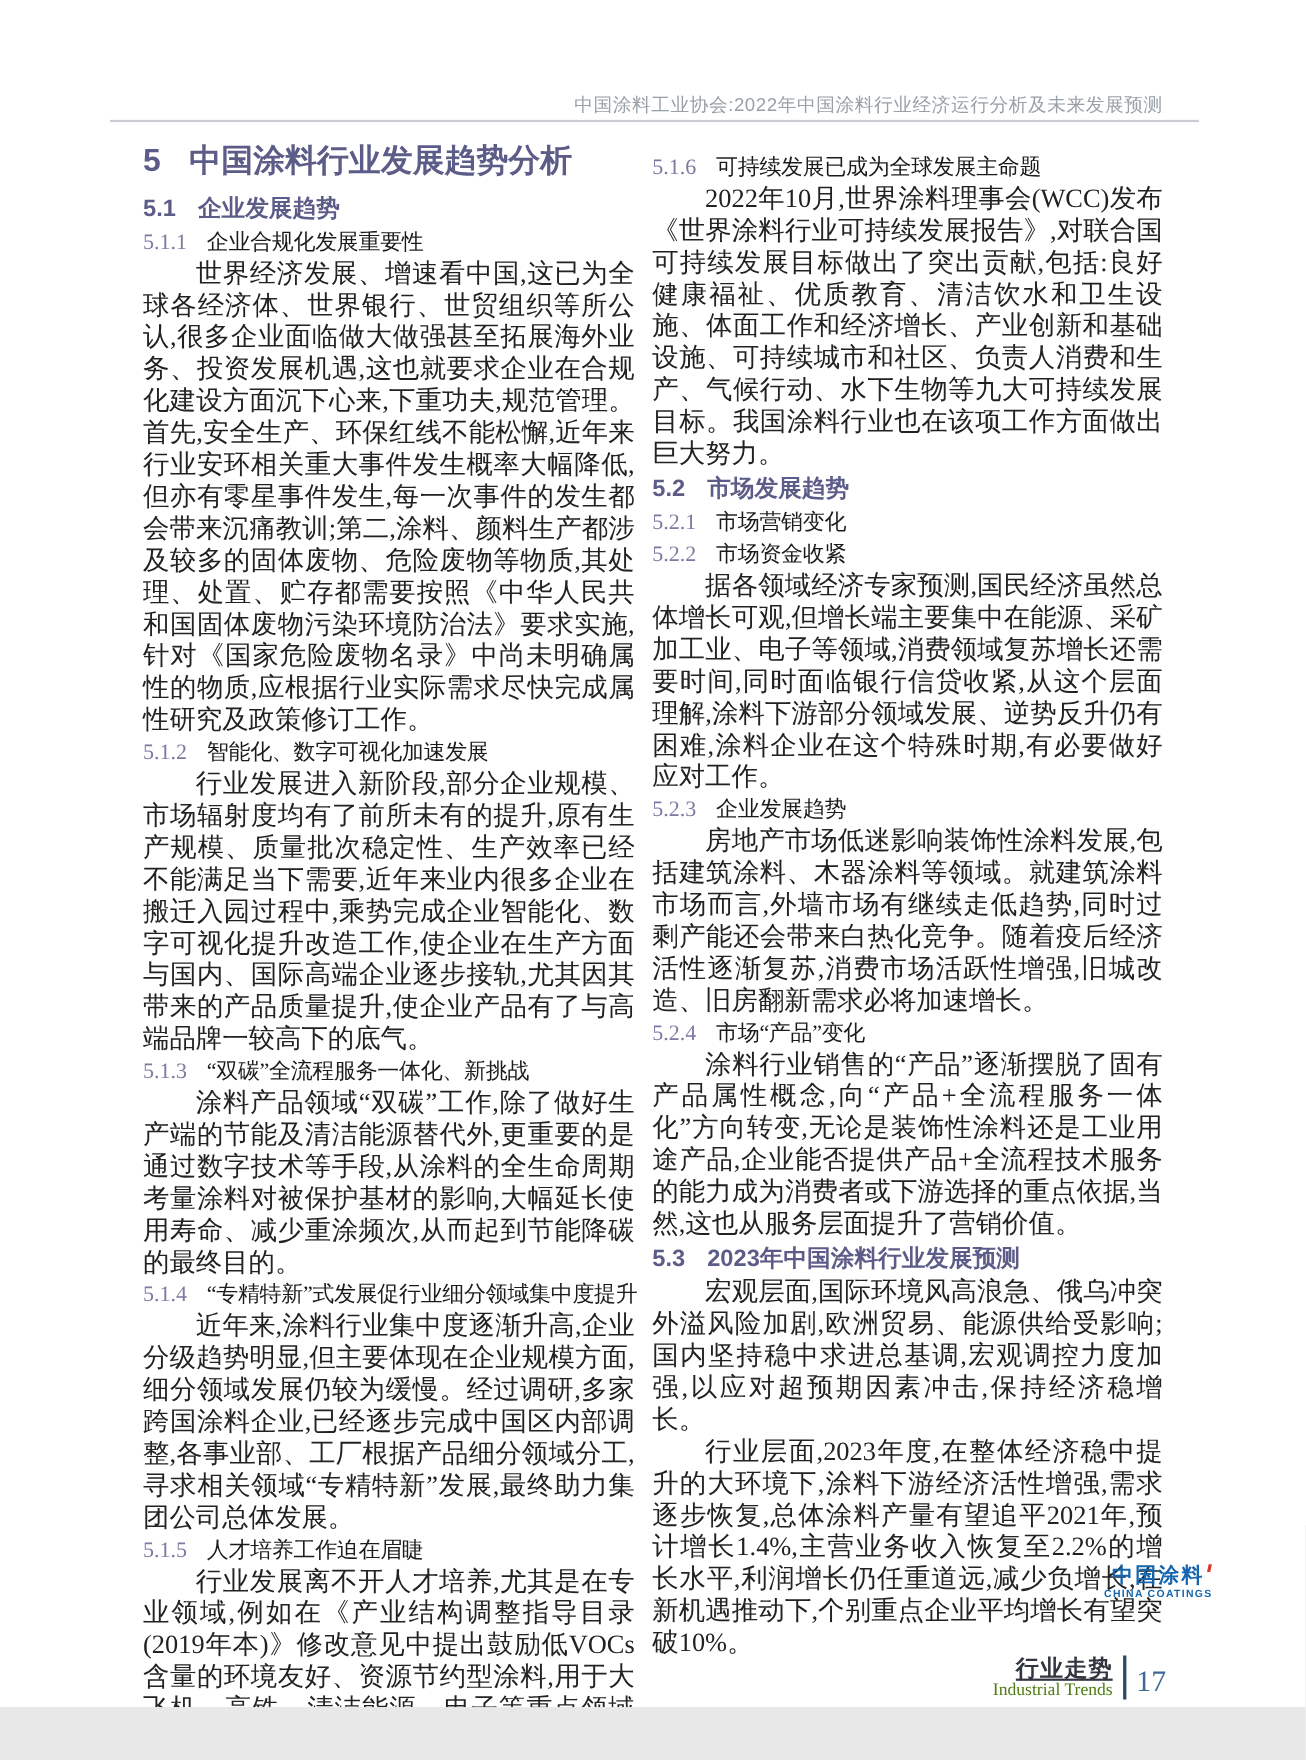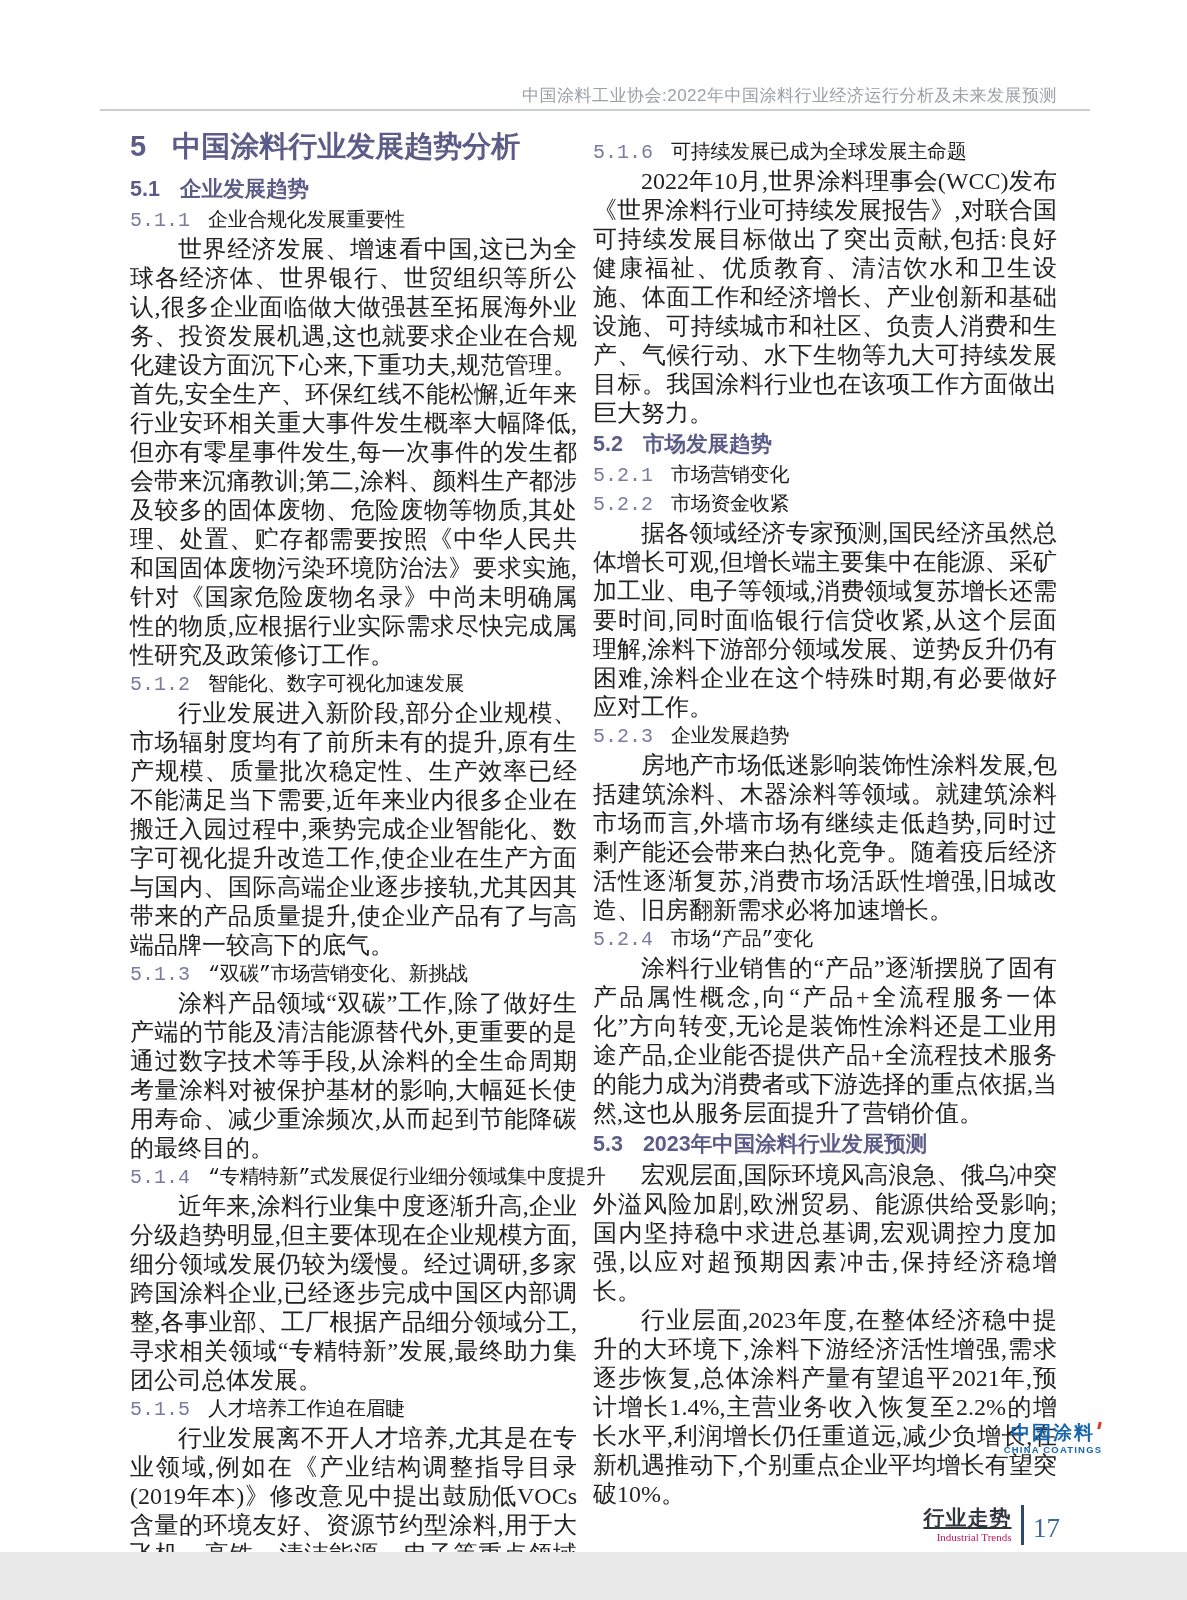--- a/index.html
+++ b/index.html
@@ -32,21 +32,21 @@
     white-space:nowrap;
   }
   h1.sec .num{margin-right:26px;}
   h2.sec{
     margin:0;font-family:"Liberation Sans", sans-serif;
     font-size:21.5px;line-height:33px;font-weight:700;color:#5c5c88;
     white-space:nowrap;
   }
   h2.sec .num{margin-right:20px;}
   h3.sec{
-    margin:0;font-family:Liberation Mono, monospace;
+    margin:0;font-family:Liberation Serif, serif;
     font-size:20px;line-height:29px;font-weight:400;color:#1b1b1b;
     white-space:nowrap;letter-spacing:-0.3px;
   }
   h3.sec .num{color:#7b7ba2;margin-right:18px;letter-spacing:0;}
   p.body{
     margin:0;font-size:24px;line-height:29px;color:#222;
     text-align:justify;text-indent:2em;
   }
   
   .brand-logo{
@@ -70,21 +70,21 @@
   .page-footer{
     position:absolute;top:1502px;right:127px;
     display:flex;align-items:center;
   }
   .footer-labels{text-align:right;margin-right:9px;}
   .footer-cn{
     font-family:"Liberation Sans", sans-serif;font-size:21px;font-weight:700;
     color:#30353f;line-height:23px;letter-spacing:1px;text-decoration:underline;
   }
   .footer-en{
-    font-family:"Liberation Serif", serif;font-size:11px;color:#be185d;
+    font-family:"Liberation Serif", serif;font-size:16px;color:#4d7c0f;
     line-height:16px;
   }
   .footer-bar{width:3.5px;height:40px;background:#2d4b68;margin-right:9px;}
   .footer-page{
     font-family:"Liberation Serif", serif;font-size:27px;color:#3d6898;
     line-height:40px;padding-top:6px;
   }
 </style>
 </head>
 <body>
@@ -107,21 +107,21 @@
       </h2>
       <h3 class="sec">
         <span class="num">5.1.1</span><span>企业合规化发展重要性</span>
       </h3>
       <p class="body">世界经济发展、增速看中国,这已为全球各经济体、世界银行、世贸组织等所公认,很多企业面临做大做强甚至拓展海外业务、投资发展机遇,这也就要求企业在合规化建设方面沉下心来,下重功夫,规范管理。首先,安全生产、环保红线不能松懈,近年来行业安环相关重大事件发生概率大幅降低,但亦有零星事件发生,每一次事件的发生都会带来沉痛教训;第二,涂料、颜料生产都涉及较多的固体废物、危险废物等物质,其处理、处置、贮存都需要按照《中华人民共和国固体废物污染环境防治法》要求实施,针对《国家危险废物名录》中尚未明确属性的物质,应根据行业实际需求尽快完成属性研究及政策修订工作。</p>
       <h3 class="sec">
         <span class="num">5.1.2</span><span>智能化、数字可视化加速发展</span>
       </h3>
       <p class="body">行业发展进入新阶段,部分企业规模、市场辐射度均有了前所未有的提升,原有生产规模、质量批次稳定性、生产效率已经不能满足当下需要,近年来业内很多企业在搬迁入园过程中,乘势完成企业智能化、数字可视化提升改造工作,使企业在生产方面与国内、国际高端企业逐步接轨,尤其因其带来的产品质量提升,使企业产品有了与高端品牌一较高下的底气。</p>
       <h3 class="sec">
-        <span class="num">5.1.3</span><span>“双碳”市场营销变化、新挑战</span>
+        <span class="num">5.1.3</span><span>“双碳”全流程服务一体化、新挑战</span>
       </h3>
       <p class="body">涂料产品领域“双碳”工作,除了做好生产端的节能及清洁能源替代外,更重要的是通过数字技术等手段,从涂料的全生命周期考量涂料对被保护基材的影响,大幅延长使用寿命、减少重涂频次,从而起到节能降碳的最终目的。</p>
       <h3 class="sec">
         <span class="num">5.1.4</span><span>“专精特新”式发展促行业细分领域集中度提升</span>
       </h3>
       <p class="body">近年来,涂料行业集中度逐渐升高,企业分级趋势明显,但主要体现在企业规模方面,细分领域发展仍较为缓慢。经过调研,多家跨国涂料企业,已经逐步完成中国区内部调整,各事业部、工厂根据产品细分领域分工,寻求相关领域“专精特新”发展,最终助力集团公司总体发展。</p>
       <h3 class="sec">
         <span class="num">5.1.5</span><span>人才培养工作迫在眉睫</span>
       </h3>
       <p class="body">行业发展离不开人才培养,尤其是在专业领域,例如在《产业结构调整指导目录(2019年本)》修改意见中提出鼓励低VOCs含量的环境友好、资源节约型涂料,用于大飞机、高铁、清洁能源、电子等重点领域高性能涂料、生物基涂料生产;鼓励高性能涂料、高固体分、无溶剂涂料、水性工业涂料用配套树脂开发与生产,以上领域发展离不开基础学科专业人才的培养与积累。其他领域如涂装、设备、安全环保、节能降碳、认证等方面,对专业人才需求缺口也非常大。</p>

